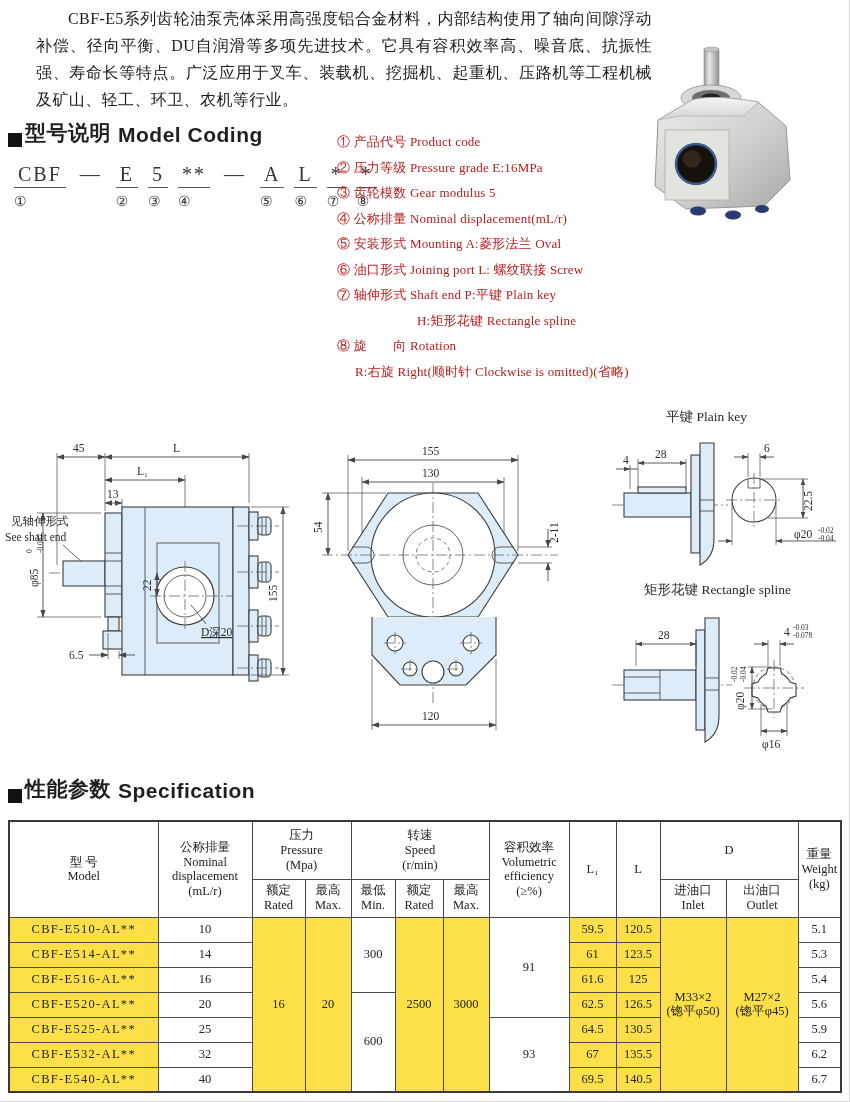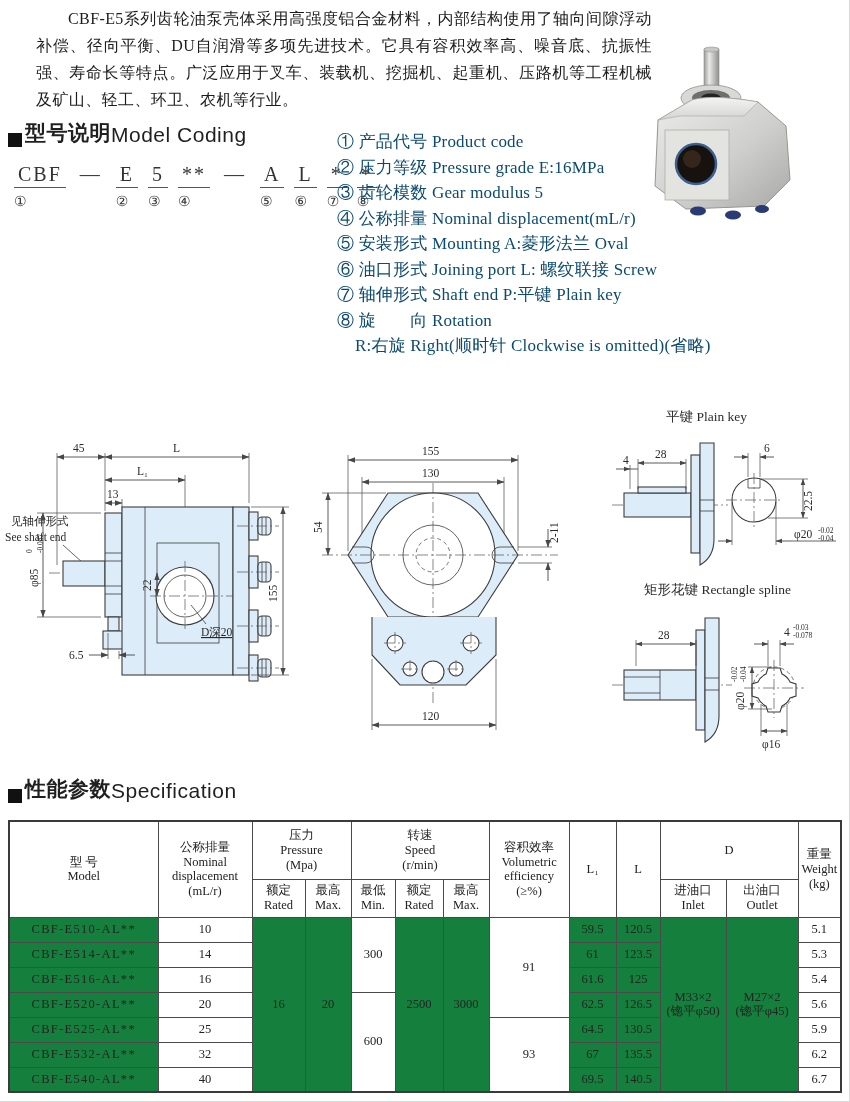--- a/index.html
+++ b/index.html
@@ -4,29 +4,29 @@
 <style>
   *{margin:0;padding:0;box-sizing:border-box}
   html,body{background:#fff}
   body{width:850px;height:1102px;position:relative;font-family:"Liberation Serif","DejaVu Serif",serif;color:#222;overflow:hidden;border-right:1px solid #d9d9d9;border-bottom:1px solid #d9d9d9}
   .intro{position:absolute;left:36px;top:5px;width:616px;font-size:16px;line-height:27px;text-align:justify;text-indent:2em;letter-spacing:.4px;color:#1c1c1c}
   .photo{position:absolute;left:640px;top:46px;width:166px;height:182px}
   .sec{position:absolute;display:flex;align-items:flex-end;font-family:"Liberation Sans","DejaVu Sans",sans-serif;font-size:21px;font-weight:600;color:#1f1f1f;letter-spacing:.5px}
   .sec .sq{width:14px;height:14px;background:#111;display:inline-block;margin-right:3px;flex:0 0 auto}
   #sec1{left:8px;top:119px}
   #sec2{left:8px;top:775px}
-  .sec .en{font-weight:400}
+  .sec .en{margin-left:7px;font-weight:700}
   
   .model-code{position:absolute;left:14px;top:162px;display:flex;align-items:flex-start}
   .mc-part{display:flex;flex-direction:column;align-items:flex-start;margin-right:10px}
   .mc-ch{font-size:20px;letter-spacing:2px;line-height:25px;padding:0 4px;color:#333;white-space:nowrap}
   .mc-part.u .mc-ch{border-bottom:1.5px solid #555}
   .mc-num{font-size:14px;margin-top:5px;color:#333}
   
-  .coding-list{position:absolute;left:337px;top:129px;width:440px;font-size:17px;line-height:25.5px;color:#0c4a6e;letter-spacing:.2px}
+  .coding-list{position:absolute;left:337px;top:129px;width:440px;font-size:13px;line-height:25.5px;color:#b91c1c;letter-spacing:.2px}
   .cl{white-space:nowrap}
   .cl.ind1{padding-left:80px}
   .cl.ind2{padding-left:18px}
   
   .drawing{position:absolute}
   #dw-side{left:5px;top:425px}
   #dw-front{left:300px;top:425px}
   #dw-key{left:596px;top:405px}
   #dw-spline{left:596px;top:578px}
   svg text{font-family:"Liberation Serif","DejaVu Serif",serif;fill:#2a2a2a}
@@ -37,21 +37,21 @@
   .dim{stroke:#474747;stroke-width:.9;fill:none}
   .ext{stroke:#474747;stroke-width:.7;fill:none}
   .cl-ln{stroke:#555;stroke-width:.7;fill:none;stroke-dasharray:11 3 2 3}
   .dash{stroke:#555;stroke-width:.8;fill:none;stroke-dasharray:4 3}
   
   table.spec{position:absolute;left:8px;top:820px;width:833px;border-collapse:collapse;table-layout:fixed;font-size:12.5px;color:#222;border:2px solid #3a3a3a}
   .spec th,.spec td{border:1px solid #4a4a4a;text-align:center;vertical-align:middle;white-space:pre-line;font-weight:normal;line-height:1.18;padding:0 1px}
   .spec thead tr.h1{height:58px}
   .spec thead tr.h2{height:38px}
   .spec tbody tr{height:25px}
-  .blue{background:#15803d}
+  .blue{background:#fde047}
   .model-cell{letter-spacing:1.3px}
 </style>
 </head>
 <body>
 
 <p class="intro">CBF-E5系列齿轮油泵壳体采用高强度铝合金材料，内部结构使用了轴向间隙浮动补偿、径向平衡、DU自润滑等多项先进技术。它具有容积效率高、噪音底、抗振性强、寿命长等特点。广泛应用于叉车、装载机、挖掘机、起重机、压路机等工程机械及矿山、轻工、环卫、农机等行业。</p>
 
 <div class="photo">
   <svg width="166" height="182" viewBox="0 0 166 182">
     <defs>
@@ -136,20 +136,21 @@
 </div>
 
 <div class="coding-list">
   <div class="cl">① 产品代号 Product code</div>
   <div class="cl">② 压力等级 Pressure grade E:16MPa</div>
   <div class="cl">③ 齿轮模数 Gear modulus 5</div>
   <div class="cl">④ 公称排量 Nominal displacement(mL/r)</div>
   <div class="cl">⑤ 安装形式 Mounting A:菱形法兰 Oval</div>
   <div class="cl">⑥ 油口形式 Joining port L: 螺纹联接 Screw</div>
   <div class="cl">⑦ 轴伸形式 Shaft end P:平键 Plain key</div>
+  <div class="cl ind1">H:矩形花键 Rectangle spline</div>
   <div class="cl">⑧ 旋　　向 Rotation</div>
   <div class="cl ind2">R:右旋 Right(顺时针 Clockwise is omitted)(省略)</div>
 </div>
 
 <div class="drawing" id="dw-side">
   <svg width="295" height="335" viewBox="0 0 295 335">
     <defs>
         <marker id="mA" viewBox="0 0 10 10" refX="9" refY="5" markerWidth="9" markerHeight="9" orient="auto-start-reverse">
           <path d="M0,1.6 L9.5,5 L0,8.4 z" fill="#474747"></path>
         </marker>

